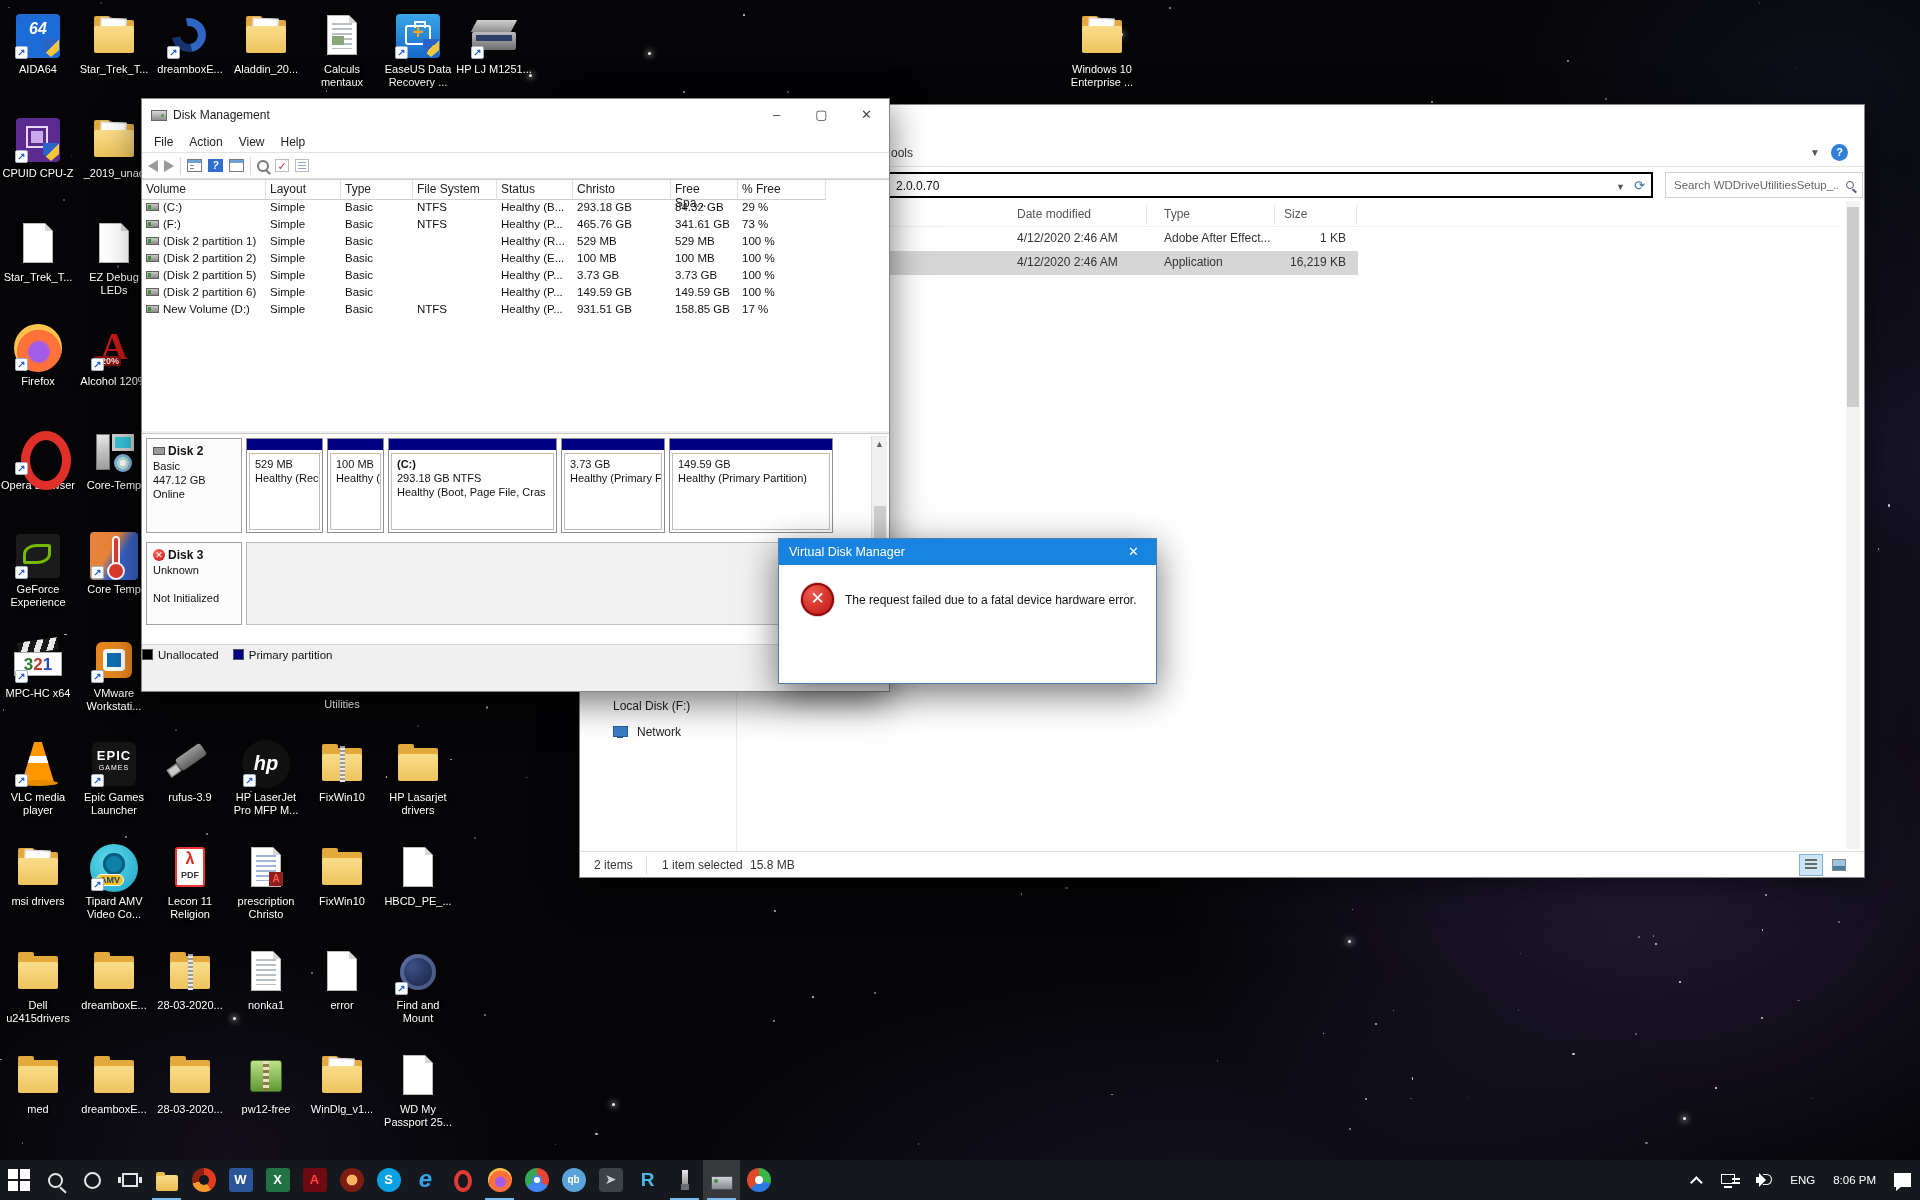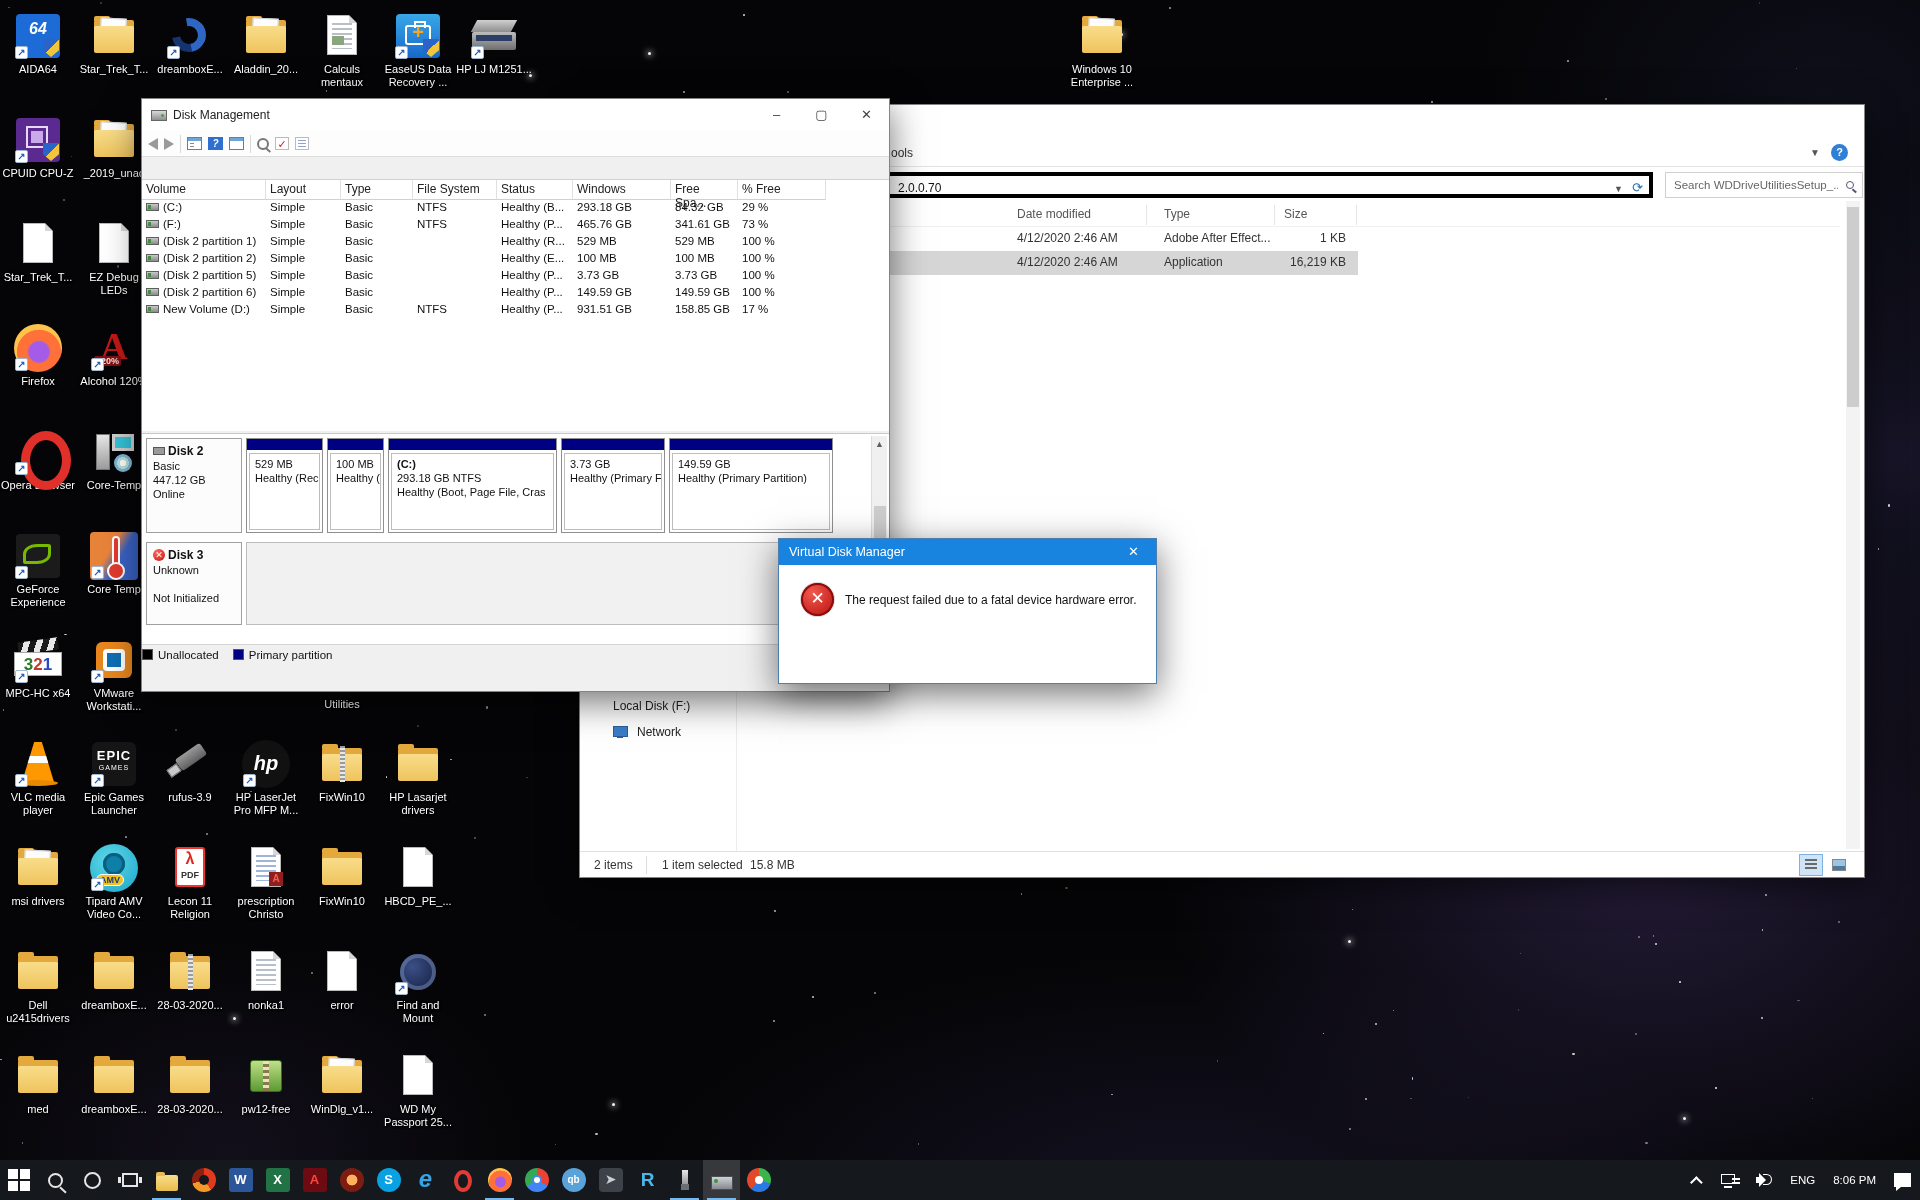--- a/index.html
+++ b/index.html
@@ -169,21 +169,21 @@
   #ex { left:579px; top:104px; width:1286px; height:774px; z-index:10; box-shadow:0 8px 30px rgba(0,0,0,.5); }
   #ex-titlebar { position:absolute; left:0; top:0; right:0; height:34px; background:#fff; }
   #ex-title { position:absolute; left:390px; top:10px; font-size:12px; color:#333; }
   #ex-tools-frag { position:absolute; left:299px; top:4px; width:54px; height:28px; background:#efe0f7; border:1px solid #dcc8ea; }
   #ex-capbtns { position:absolute; right:2px; top:0; }
   #ex-ribbon { position:absolute; left:0; top:34px; right:0; height:28px; background:#fff; border-bottom:1px solid #e4e4e4; }
   #ex-ools { position:absolute; left:311px; top:7px; font-size:12px; color:#333; }
   #ex-chev { position:absolute; right:44px; top:8px; font-size:10px; color:#555; }
   #ex-hlp { position:absolute; right:16px; top:5px; width:17px; height:17px; border-radius:50%; background:#2f7fd6; color:#fff; font-size:11px; font-weight:bold; text-align:center; line-height:17px; }
   #ex-addrrow { position:absolute; left:0; top:62px; right:0; height:36px; background:#fff; }
-  #ex-addr { position:absolute; left:297px; top:5px; width:776px; height:26px; background:#fff; border:4px solid #000000;text-decoration:underline; }
+  #ex-addr { position:absolute; left:297px; top:5px; width:776px; height:26px; background:#fff; border:2px solid #000000;text-decoration:underline; }
   #ex-addr-text { position:absolute; left:17px; top:5px; font-size:12px; color:#111; }
   #ex-addr-caret { position:absolute; right:26px; top:8px; font-size:9px; color:#555; }
   #ex-refresh { position:absolute; right:6px; top:4px; font-size:13px; color:#2f6fb0; }
   #ex-search { position:absolute; left:1085px; top:5px; width:198px; height:26px; background:#fff; border:1px solid #d0d0d0; }
   #ex-search-text { position:absolute; left:8px; top:6px; font-size:11.5px; color:#666; white-space:nowrap; overflow:hidden; width:164px; }
   .mini-mag { position:absolute; right:8px; top:8px; width:8px; height:8px; border:1.5px solid #557; border-radius:50%; }
   .mini-mag:after { content:""; position:absolute; right:-4px; bottom:-3px; width:5px; height:1.5px; background:#557; transform:rotate(40deg); }
   #ex-headers { position:absolute; left:158px; top:98px; right:24px; height:24px; border-bottom:1px solid #f0f0f0; }
   .exh { position:absolute; top:4px; font-size:12px; color:#555; }
   .exh-sep { position:absolute; top:2px; width:1px; height:20px; background:#e5e5e5; }
@@ -951,40 +951,46 @@
 </div>
 
 <div class="win" id="dm">
   <div id="dm-titlebar">
     <i class="dm-appicon"></i>
     <span id="dm-title">Disk Management</span>
     <span class="cap-btn">–</span>
     <span class="cap-btn">▢</span>
     <span class="cap-btn cap-x">✕</span>
   </div>
+  <div id="dm-menubar">
+      <span>File</span>
+      <span>Action</span>
+      <span>View</span>
+      <span>Help</span>
+    </div>
   <div id="dm-toolbar">
     <i class="arr arr-l"></i>
     <i class="arr arr-r"></i>
     <i class="tsep"></i>
     <i class="tb-win tree"></i>
     <i class="tb-help">?</i>
     <i class="tb-win"></i>
     <i class="tsep"></i>
     <i class="tb-mag"></i>
     <i class="tb-check">✓</i>
     <i class="tb-list"></i>
   </div>
   <div id="dm-list">
     <div id="dm-header" class="dm-grid">
         <div class="hc">Volume</div>
         <div class="hc">Layout</div>
         <div class="hc">Type</div>
         <div class="hc">File System</div>
         <div class="hc">Status</div>
-        <div class="hc">Windows</div>
+        <div class="hc">Christo</div>
         <div class="hc">Free Spa...</div>
         <div class="hc">% Free</div>
       </div>
     <div id="dm-rows">
         <div class="dm-grid dmrow">
           <div class="c"><i class="vol-ico"></i>(C:)</div>
           <div class="c">Simple</div>
           <div class="c">Basic</div>
           <div class="c">NTFS</div>
           <div class="c">Healthy (B...</div>

